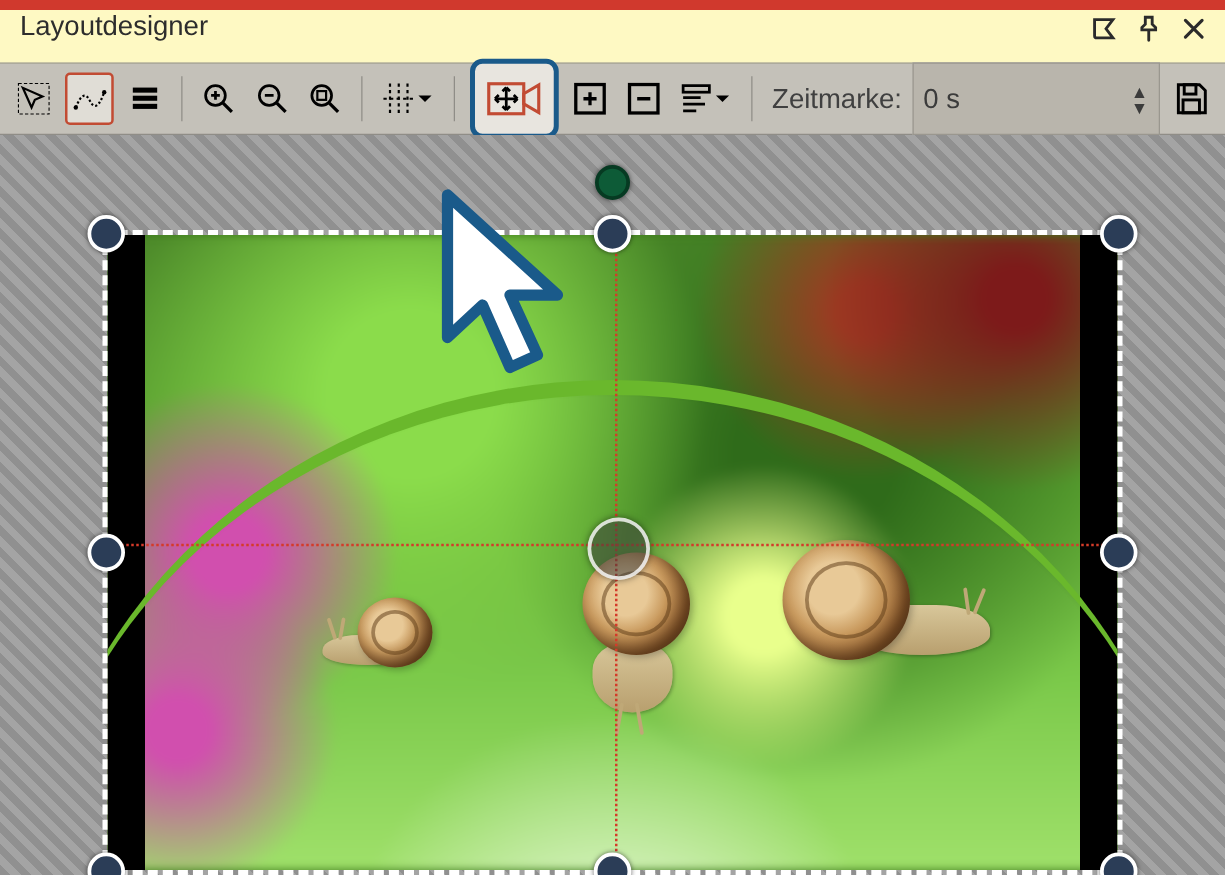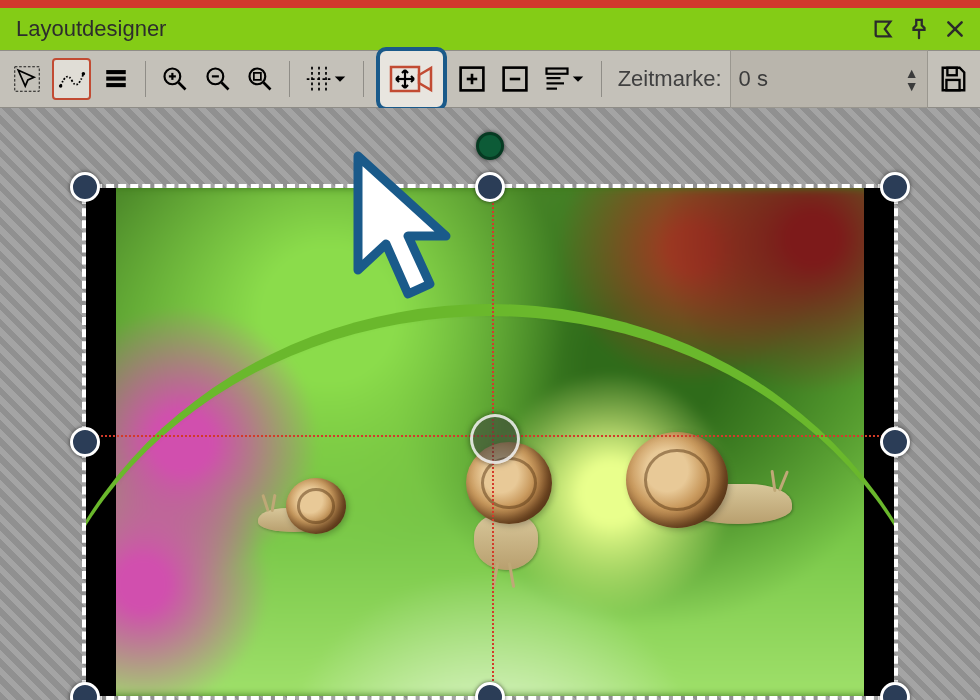--- a/index.html
+++ b/index.html
@@ -1,18 +1,18 @@
 <!DOCTYPE html>
 <html><head>
 <meta charset="utf-8">
 <style>
   html,body{margin:0;padding:0;width:980px;height:700px;font-family:"Segoe UI",Arial,sans-serif;font-size:20px;color:#2d2d2d;overflow:hidden;background:#9b9a98}
   .panel{width:980px;height:700px;display:flex;flex-direction:column;background:#9b9a98}
   .accent-bar{height:8px;background:#d0392d}
-  .titlebar{height:42px;background:#84cc16;display:flex;align-items:center;padding:0 10px 0 16px;border-bottom:1px solid #8f8d87}
+  .titlebar{height:42px;background:#fef9c3;display:flex;align-items:flex-start;padding:0 10px 0 16px;border-bottom:1px solid #8f8d87}
   .titlebar .title{flex:1;font-size:22px}
   .titlebar .ctrl{width:30px;height:30px;display:flex;align-items:center;justify-content:center;margin-left:6px;cursor:pointer}
   .toolbar{height:56px;background:#c4c1b9;display:flex;align-items:center;padding:0 10px;gap:8px;border-bottom:1px solid #8f8d87}
   .tool{width:38px;height:38px;display:flex;align-items:center;justify-content:center;border-radius:4px;cursor:pointer;background:transparent}
   .tool.sel{border:2px solid #c24b33;background:#e0ddd6}
   .tool.big{width:70px;height:56px;border:4px solid #1a5a8a;border-radius:10px;background:#e8e5df}
   .sep{width:1px;height:36px;background:#8f8d87;margin:0 4px}
   .timestamp-label{font-size:22px;color:#404040;margin-left:4px}
   .timestamp-box{flex:0 0 auto;width:180px;height:36px;border:1px solid #9a978f;background:#b9b5ac;display:flex;align-items:center;padding:10px 8px;font-size:22px;color:#3b3b3b;position:relative}
   .spin{position:absolute;right:6px;top:0;bottom:0;width:18px;display:flex;flex-direction:column;justify-content:center;gap:1px}

